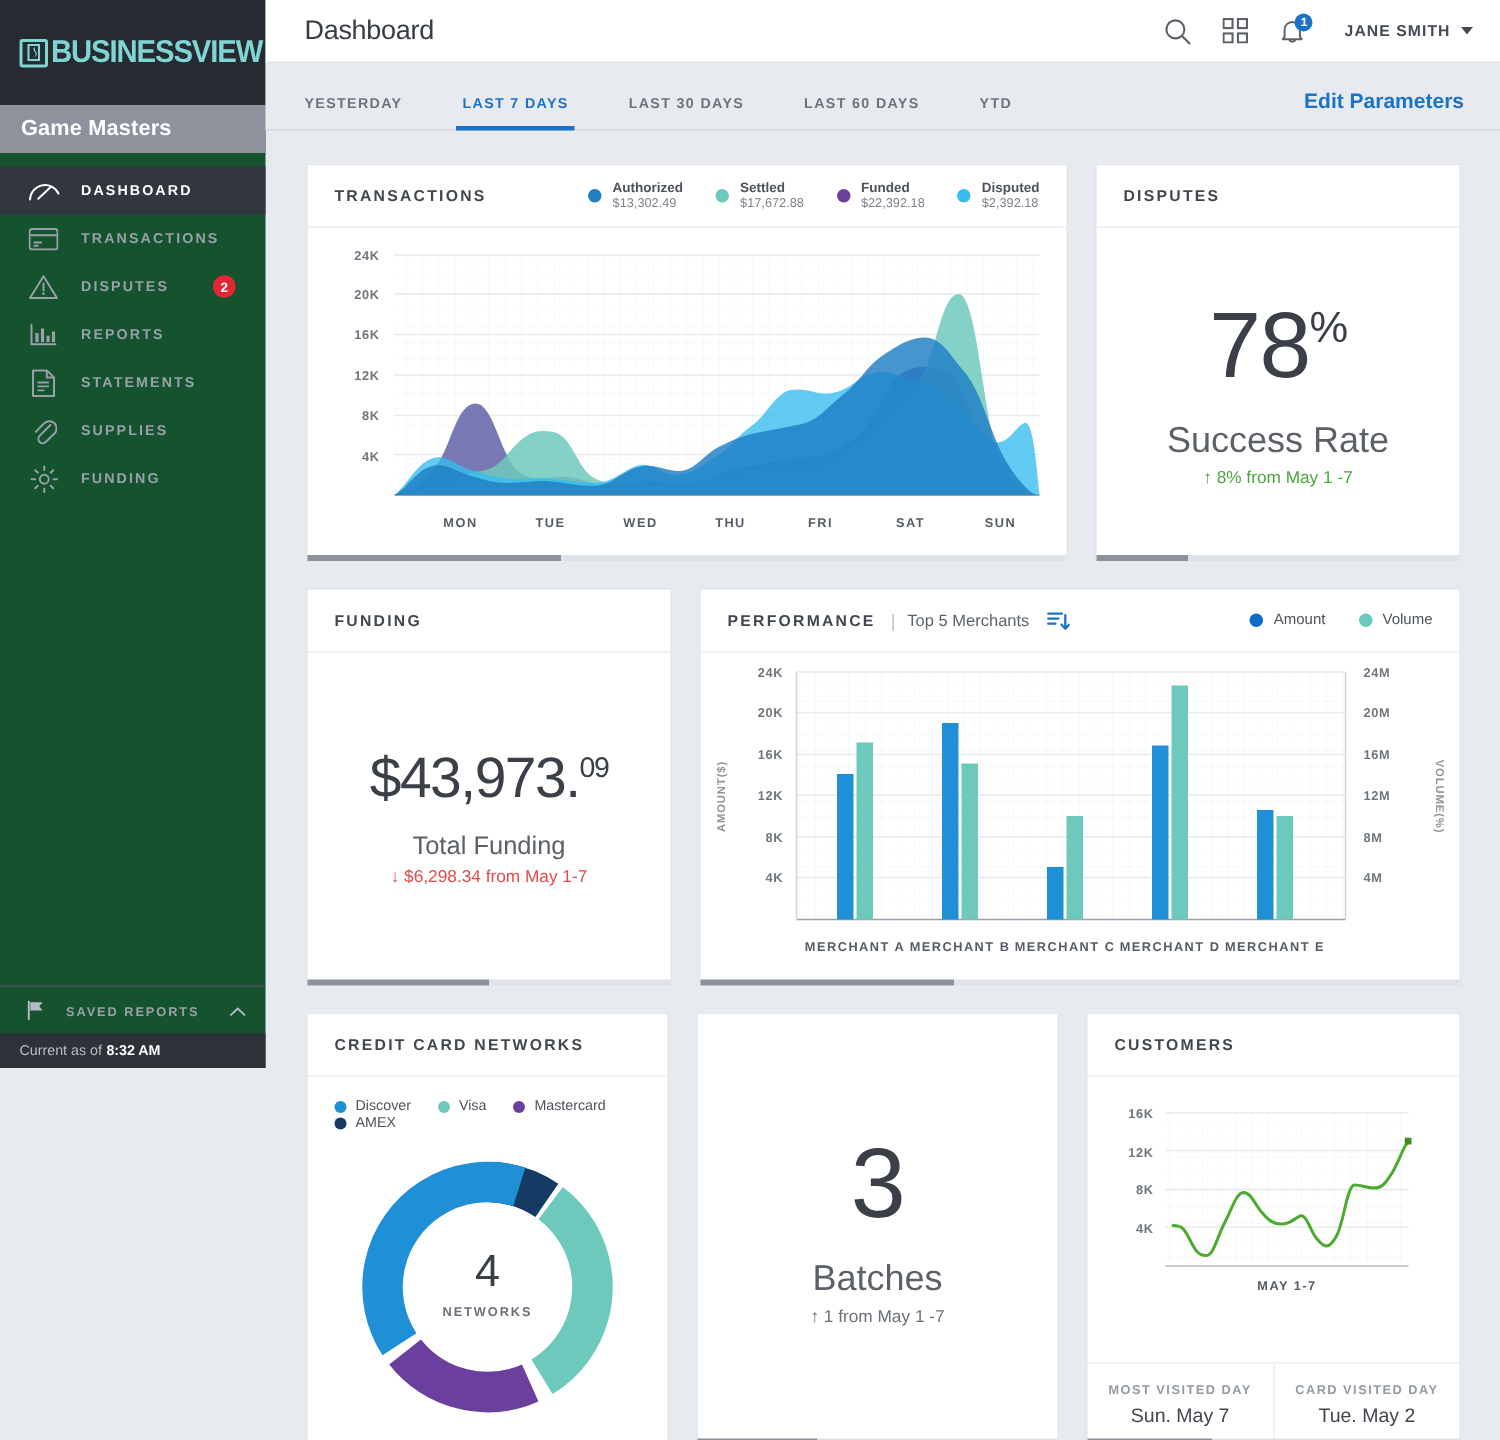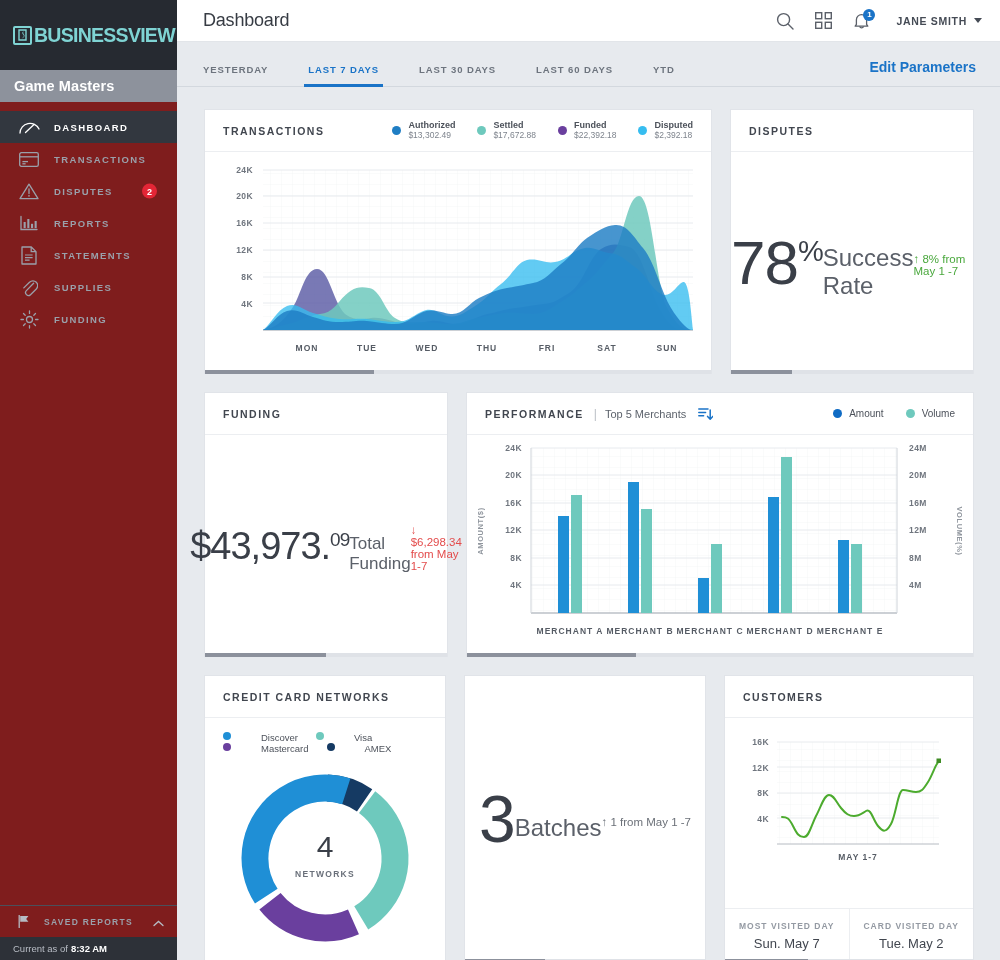--- a/index.html
+++ b/index.html
@@ -7,22 +7,22 @@
     width: 1000px; height: 960px;
     font-family: "Liberation Sans", sans-serif;
     background: #e7eaee;
     overflow: hidden;
     position: relative;
   }
 
   
   .sidebar {
     position: absolute; left: 0; top: 0;
-    width: 177px; height: 960px;
-    background: #7f1d1d;
+    width: 177px; height: 712px;
+    background: #14532d;
     display: flex; flex-direction: column;
   }
   .logo-area {
     height: 70px; background: #262a31;
     display: flex; align-items: center; padding-left: 13px;
   }
   .logo-badge {
     width: 19px; height: 19px; border: 2px solid #7fd4d4;
     border-radius: 2px; margin-right: 2px;
     display: flex; align-items: center; justify-content: center;
@@ -173,21 +173,21 @@
 
   
   .carousel {
     position: absolute; left: 0; right: 0; bottom: -1px;
     display: flex; height: 4px;
   }
   .carousel span { flex: 1; background: #dfe2e7; }
   .carousel span.on { background: #8c919c; }
 
   
-  .kpi { flex:1; display: flex; 
+  .kpi { flex:1; display: flex; flex-direction: column;
          align-items: center; justify-content: center; }
   .kpi-big {
     font-size: 62px; color: #3a3f48; font-weight: 300;
     letter-spacing: -1px; line-height: 1; display: flex;
     align-items: flex-start; font-family: "Liberation Sans", sans-serif;
   }
   .kpi-sup { font-size: 29px; margin-top: 5px; }
   .kpi-label {
     font-size: 24px; color: #5b6069; margin-top: 18px; font-weight: normal;
   }
@@ -205,21 +205,21 @@
     font-size: 7.5px; fill: #8f959d; font-weight: bold;
     letter-spacing: 0.6px; font-family: "Liberation Sans", sans-serif;
   }
   .cat-lbl {
     font-size: 8.5px; fill: #565c65; font-weight: bold;
     letter-spacing: 1px; font-family: "Liberation Sans", sans-serif;
   }
 
   
   .donut-legend { display: flex; padding: 14px 0 0 18px; flex-wrap: wrap; }
-  .donut-legend .li { display: flex; margin-right: 18px; gap: 24px; }
+  .donut-legend .li { display: flex; align-items: center; margin-right: 18px; }
   .donut-legend .li .dot { width: 8px; height: 8px; margin-right: 6px; }
   .donut-legend .li span { font-size: 9.5px; color: #4d525b; }
   .donut-wrap { flex:1; display:flex; align-items:center; justify-content:center; }
   .donut-center-num { font-size: 30px; fill: #3a3f48; font-weight: 300;
       font-family: "Liberation Sans", sans-serif; }
   .donut-center-lbl { font-size: 8.5px; fill: #6a707a; letter-spacing: 1.3px;
       font-weight: bold; font-family: "Liberation Sans", sans-serif; }
 
   
   .cust-foot {

